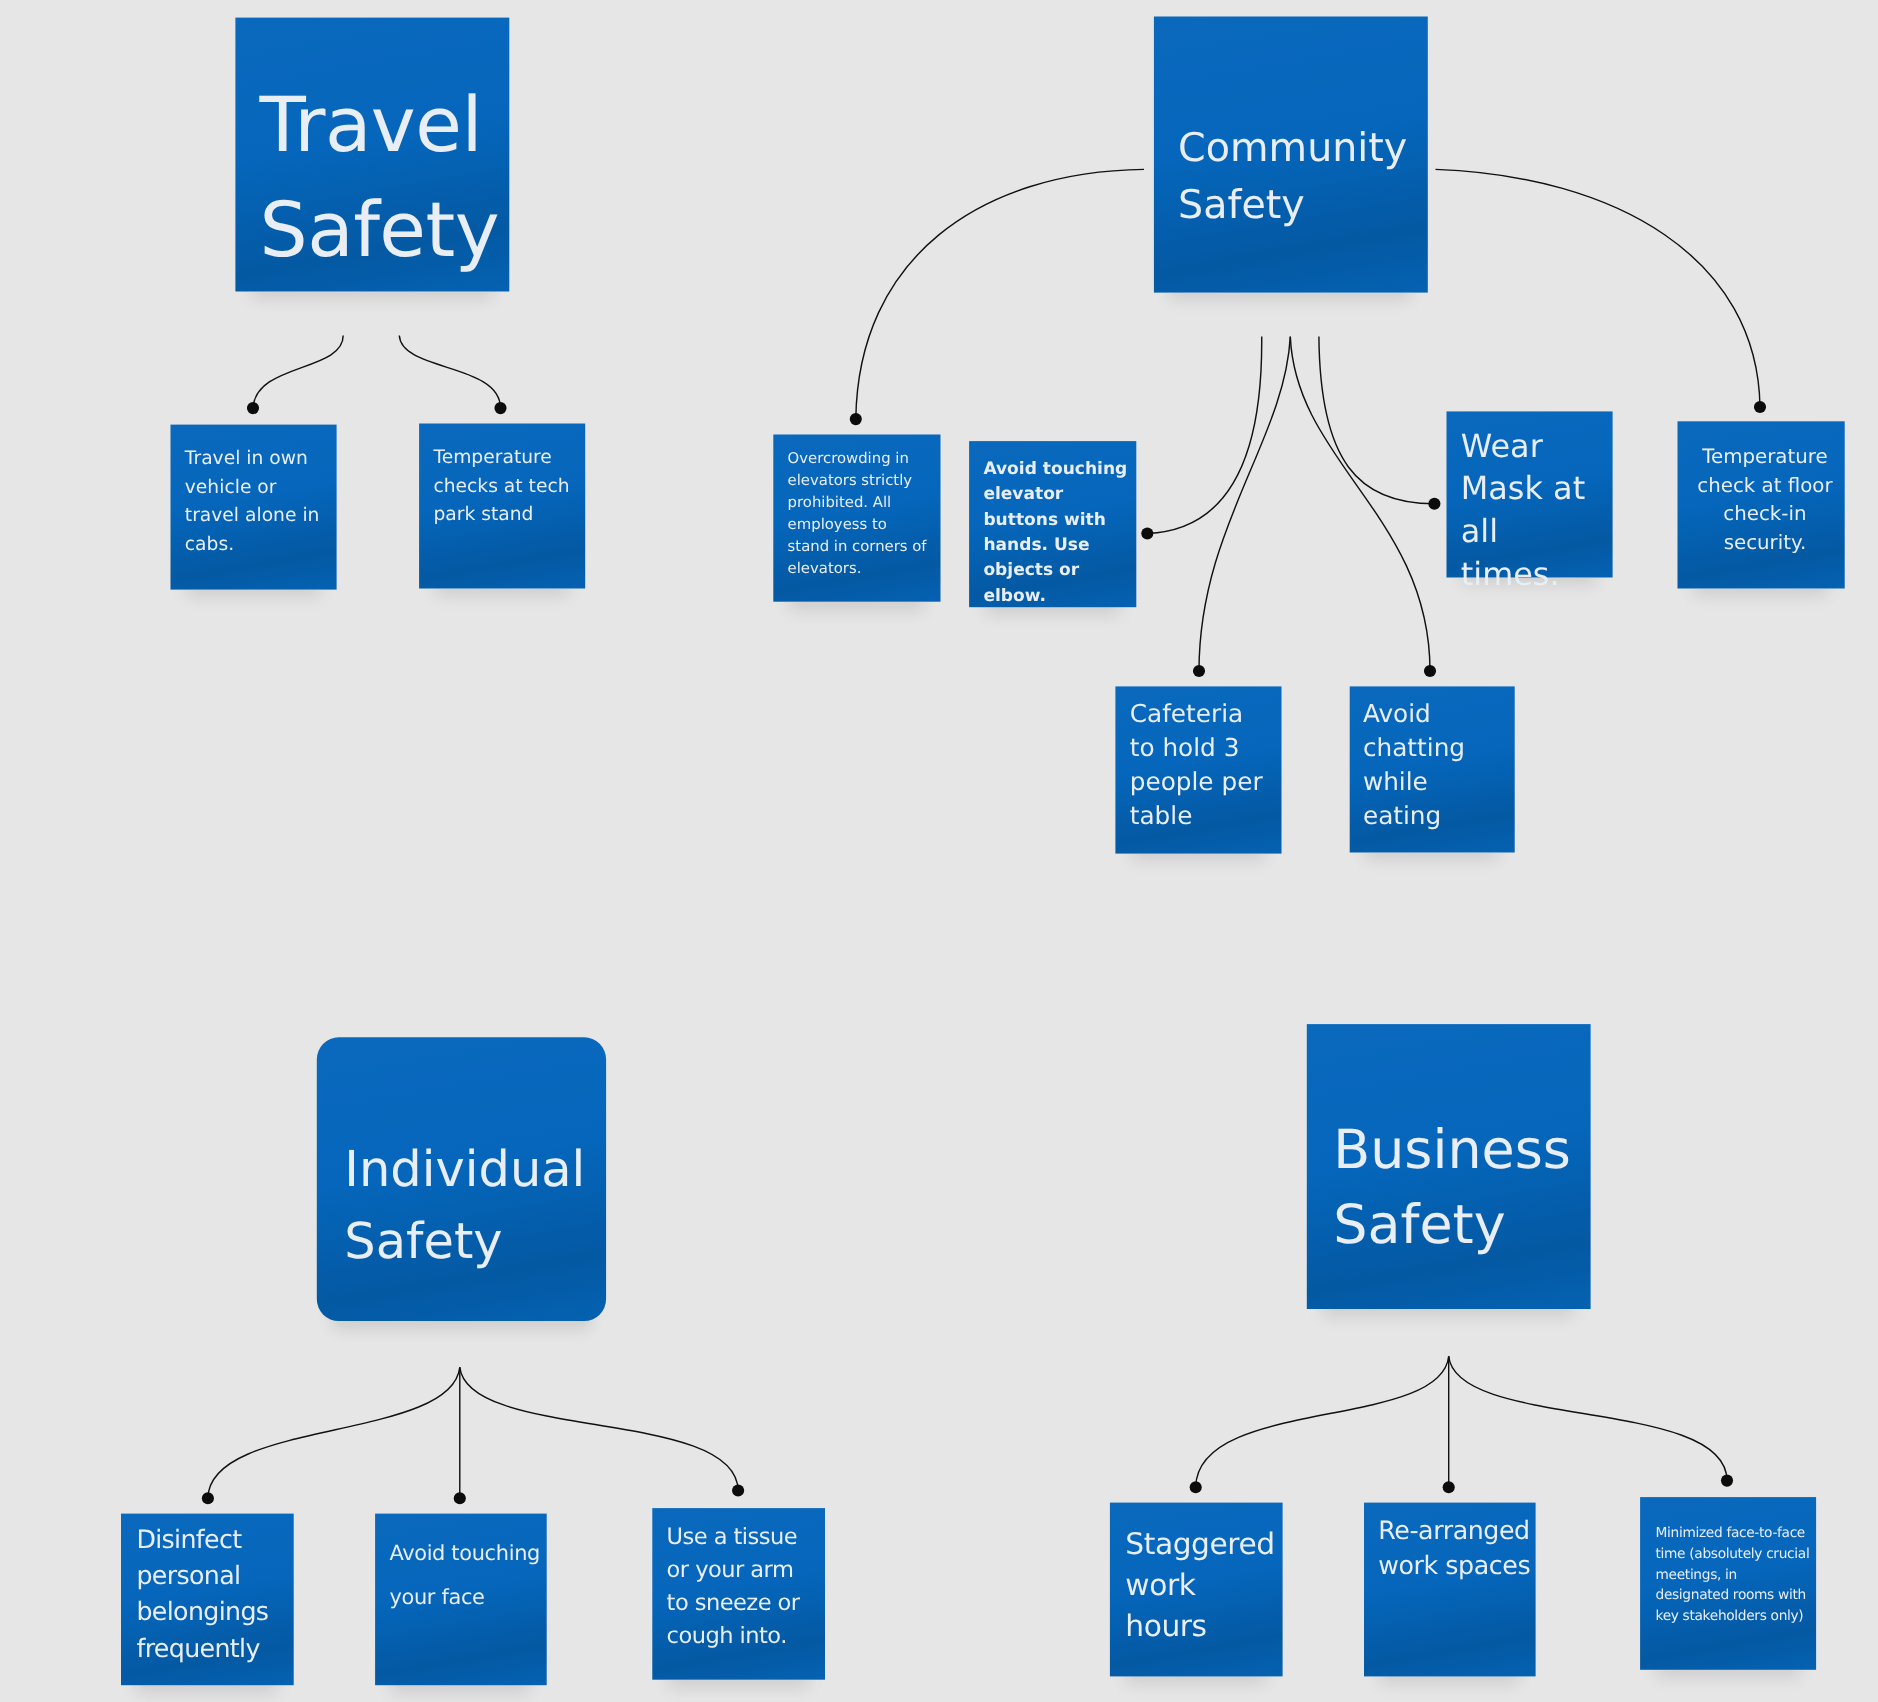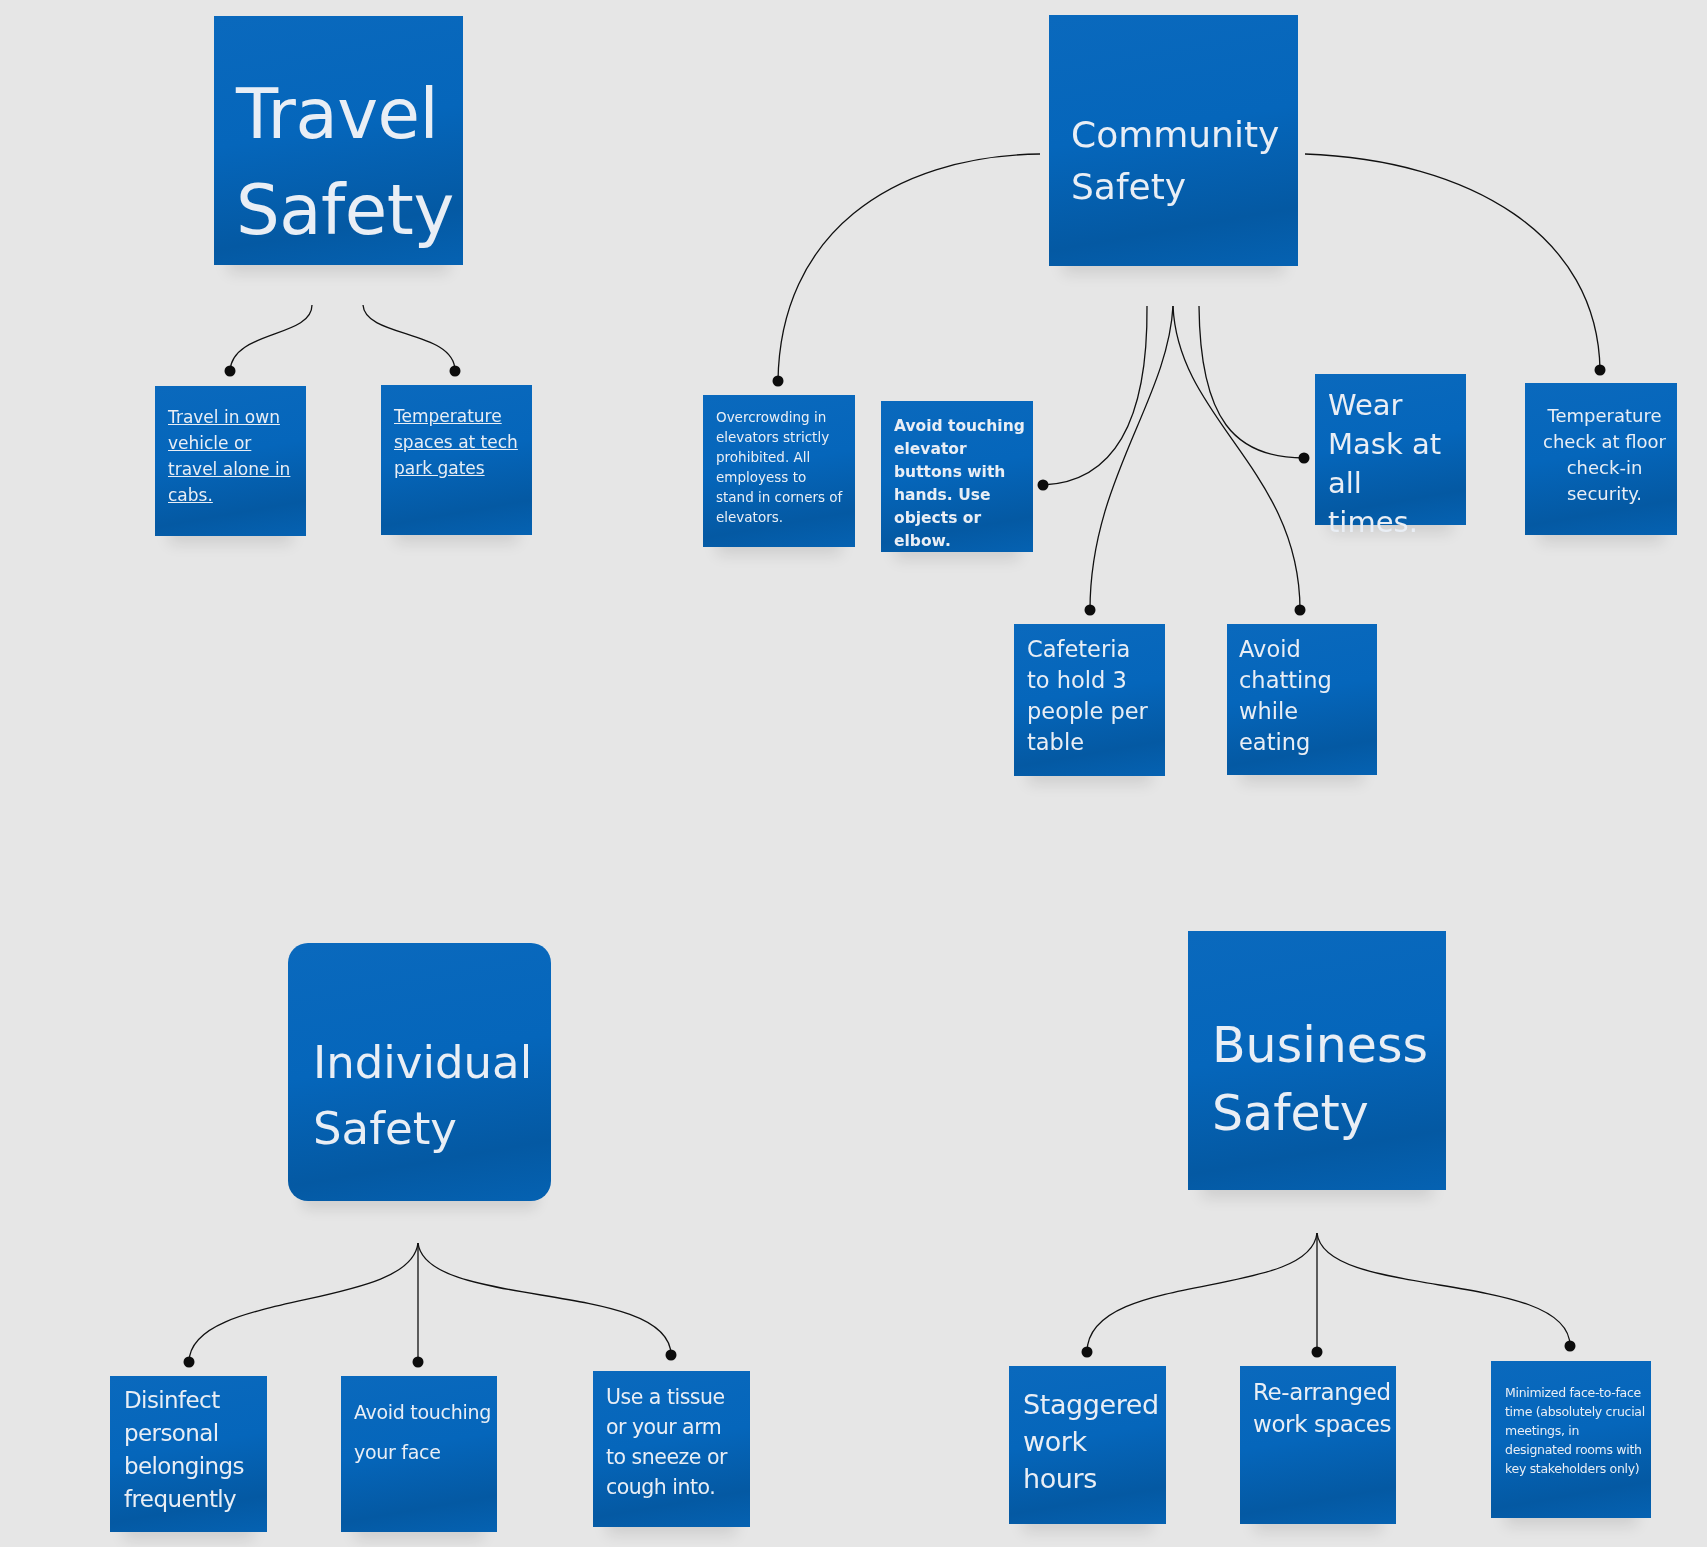--- a/index.html
+++ b/index.html
@@ -17,21 +17,21 @@
     cursor:pointer;
   }
   .note .txt { display:block; white-space:normal; }
   .main .txt { font-weight:normal;margin-top:26px; }
 
   
   #n-travel { left:214px; top:16px; width:249px; height:249px; padding:24px 0 0 22px; }
   #n-travel .txt { font-size:69px; line-height:96px; letter-spacing:-0.5px; }
   #n-t1 { left:155px; top:386px; width:151px; height:150px; padding:18px 10px 0 13px; }
   #n-t2 { left:381px; top:385px; width:151px; height:150px; padding:18px 10px 0 13px; }
-  #n-t1 .txt, #n-t2 .txt { font-size:17px; line-height:26px;text-decoration:underline; }
+  #n-t1 .txt, #n-t2 .txt { font-size:17px; line-height:26px; }
 
   
   #n-comm { left:1049px; top:15px; width:249px; height:251px; padding:68px 0 0 22px; }
   #n-comm .txt { font-size:36px; line-height:52px; }
   #n-c1 { left:703px; top:395px; width:152px; height:152px; padding:12px 8px 0 13px; }
   #n-c1 .txt { font-size:13.5px; line-height:20px; }
   #n-c2 { left:881px; top:401px; width:152px; height:151px; padding:14px 8px 0 13px; }
   #n-c2 .txt { font-size:15.5px; line-height:23px;font-weight:bold; }
   #n-c3 { left:1315px; top:374px; width:151px; height:151px; padding:12px 6px 0 13px; }
   #n-c3 .txt { font-size:29px; line-height:39px; }
@@ -104,21 +104,21 @@
   </g>
 </svg>
 
 <div class="note main" id="n-travel">
   <span class="txt">Travel Safety</span>
 </div>
 <div class="note" id="n-t1">
   <span class="txt">Travel in own vehicle or travel alone in cabs.</span>
 </div>
 <div class="note" id="n-t2">
-  <span class="txt">Temperature spaces at tech park gates</span>
+  <span class="txt">Temperature checks at tech park stand</span>
 </div>
 
 <div class="note main" id="n-comm">
   <span class="txt">Community Safety</span>
 </div>
 <div class="note" id="n-c1">
   <span class="txt">Overcrowding in elevators strictly prohibited. All employess to stand in corners of elevators.</span>
 </div>
 <div class="note" id="n-c2">
   <span class="txt">Avoid touching elevator buttons with hands. Use objects or elbow.</span>

